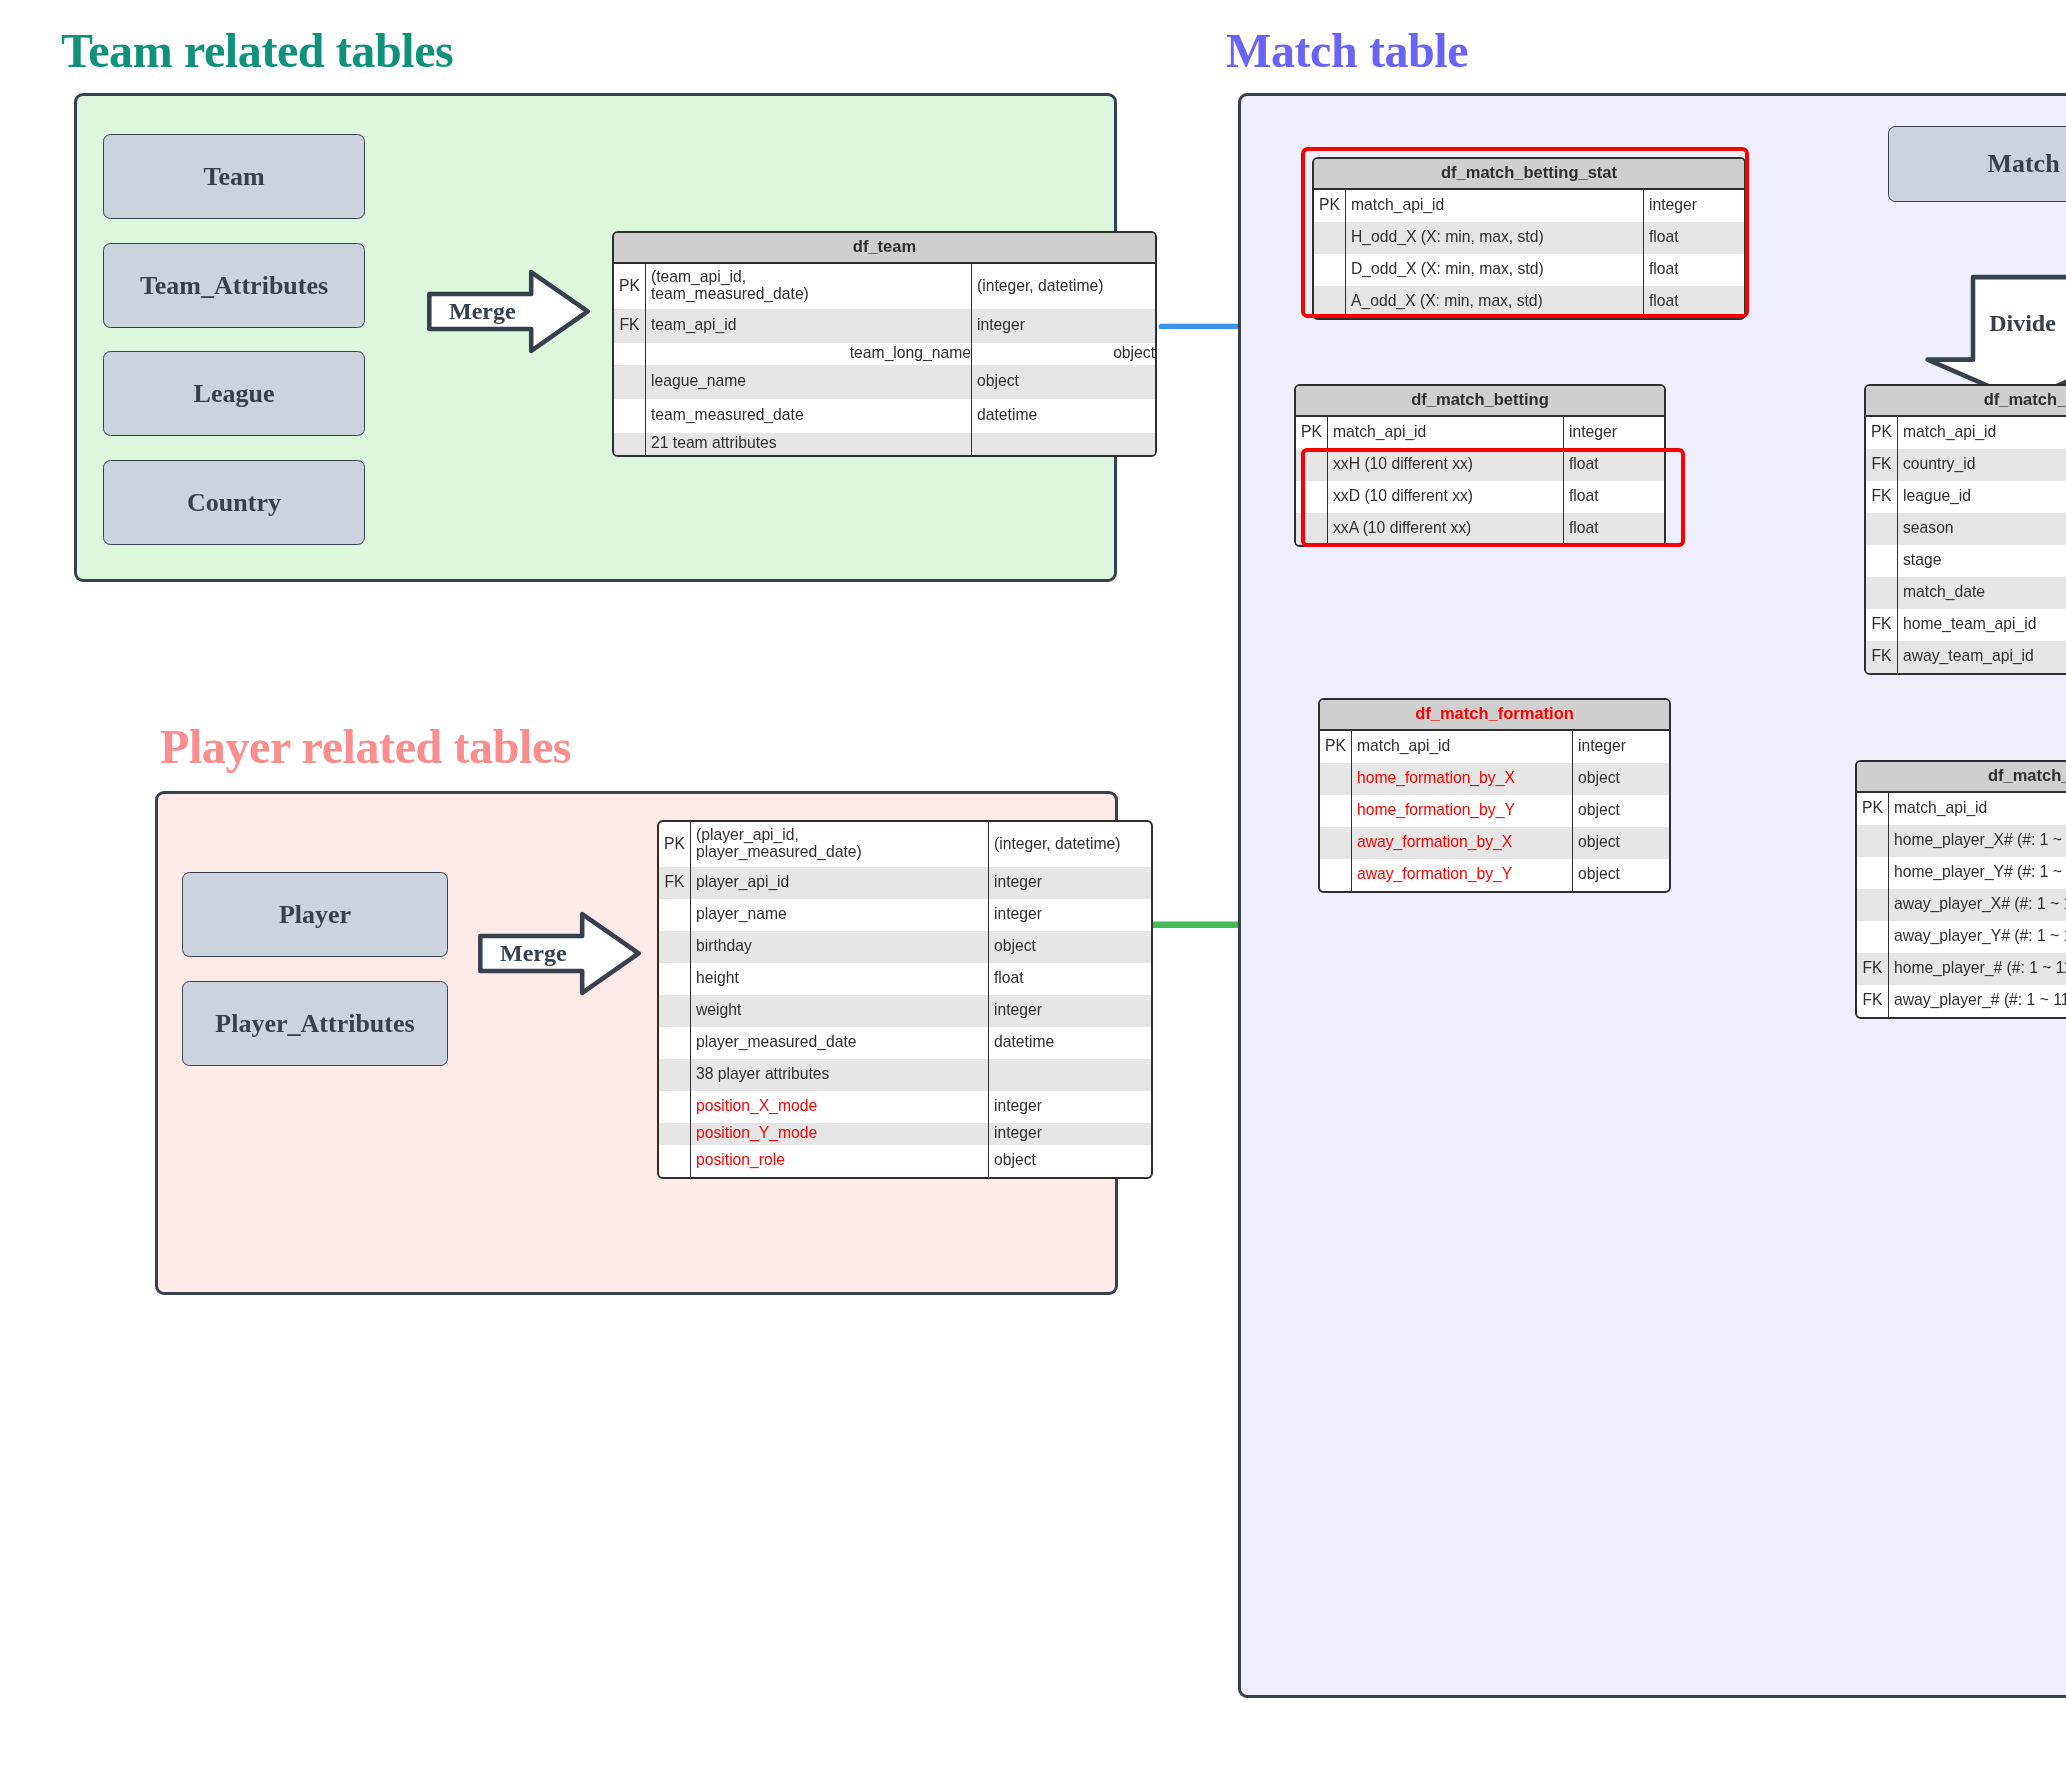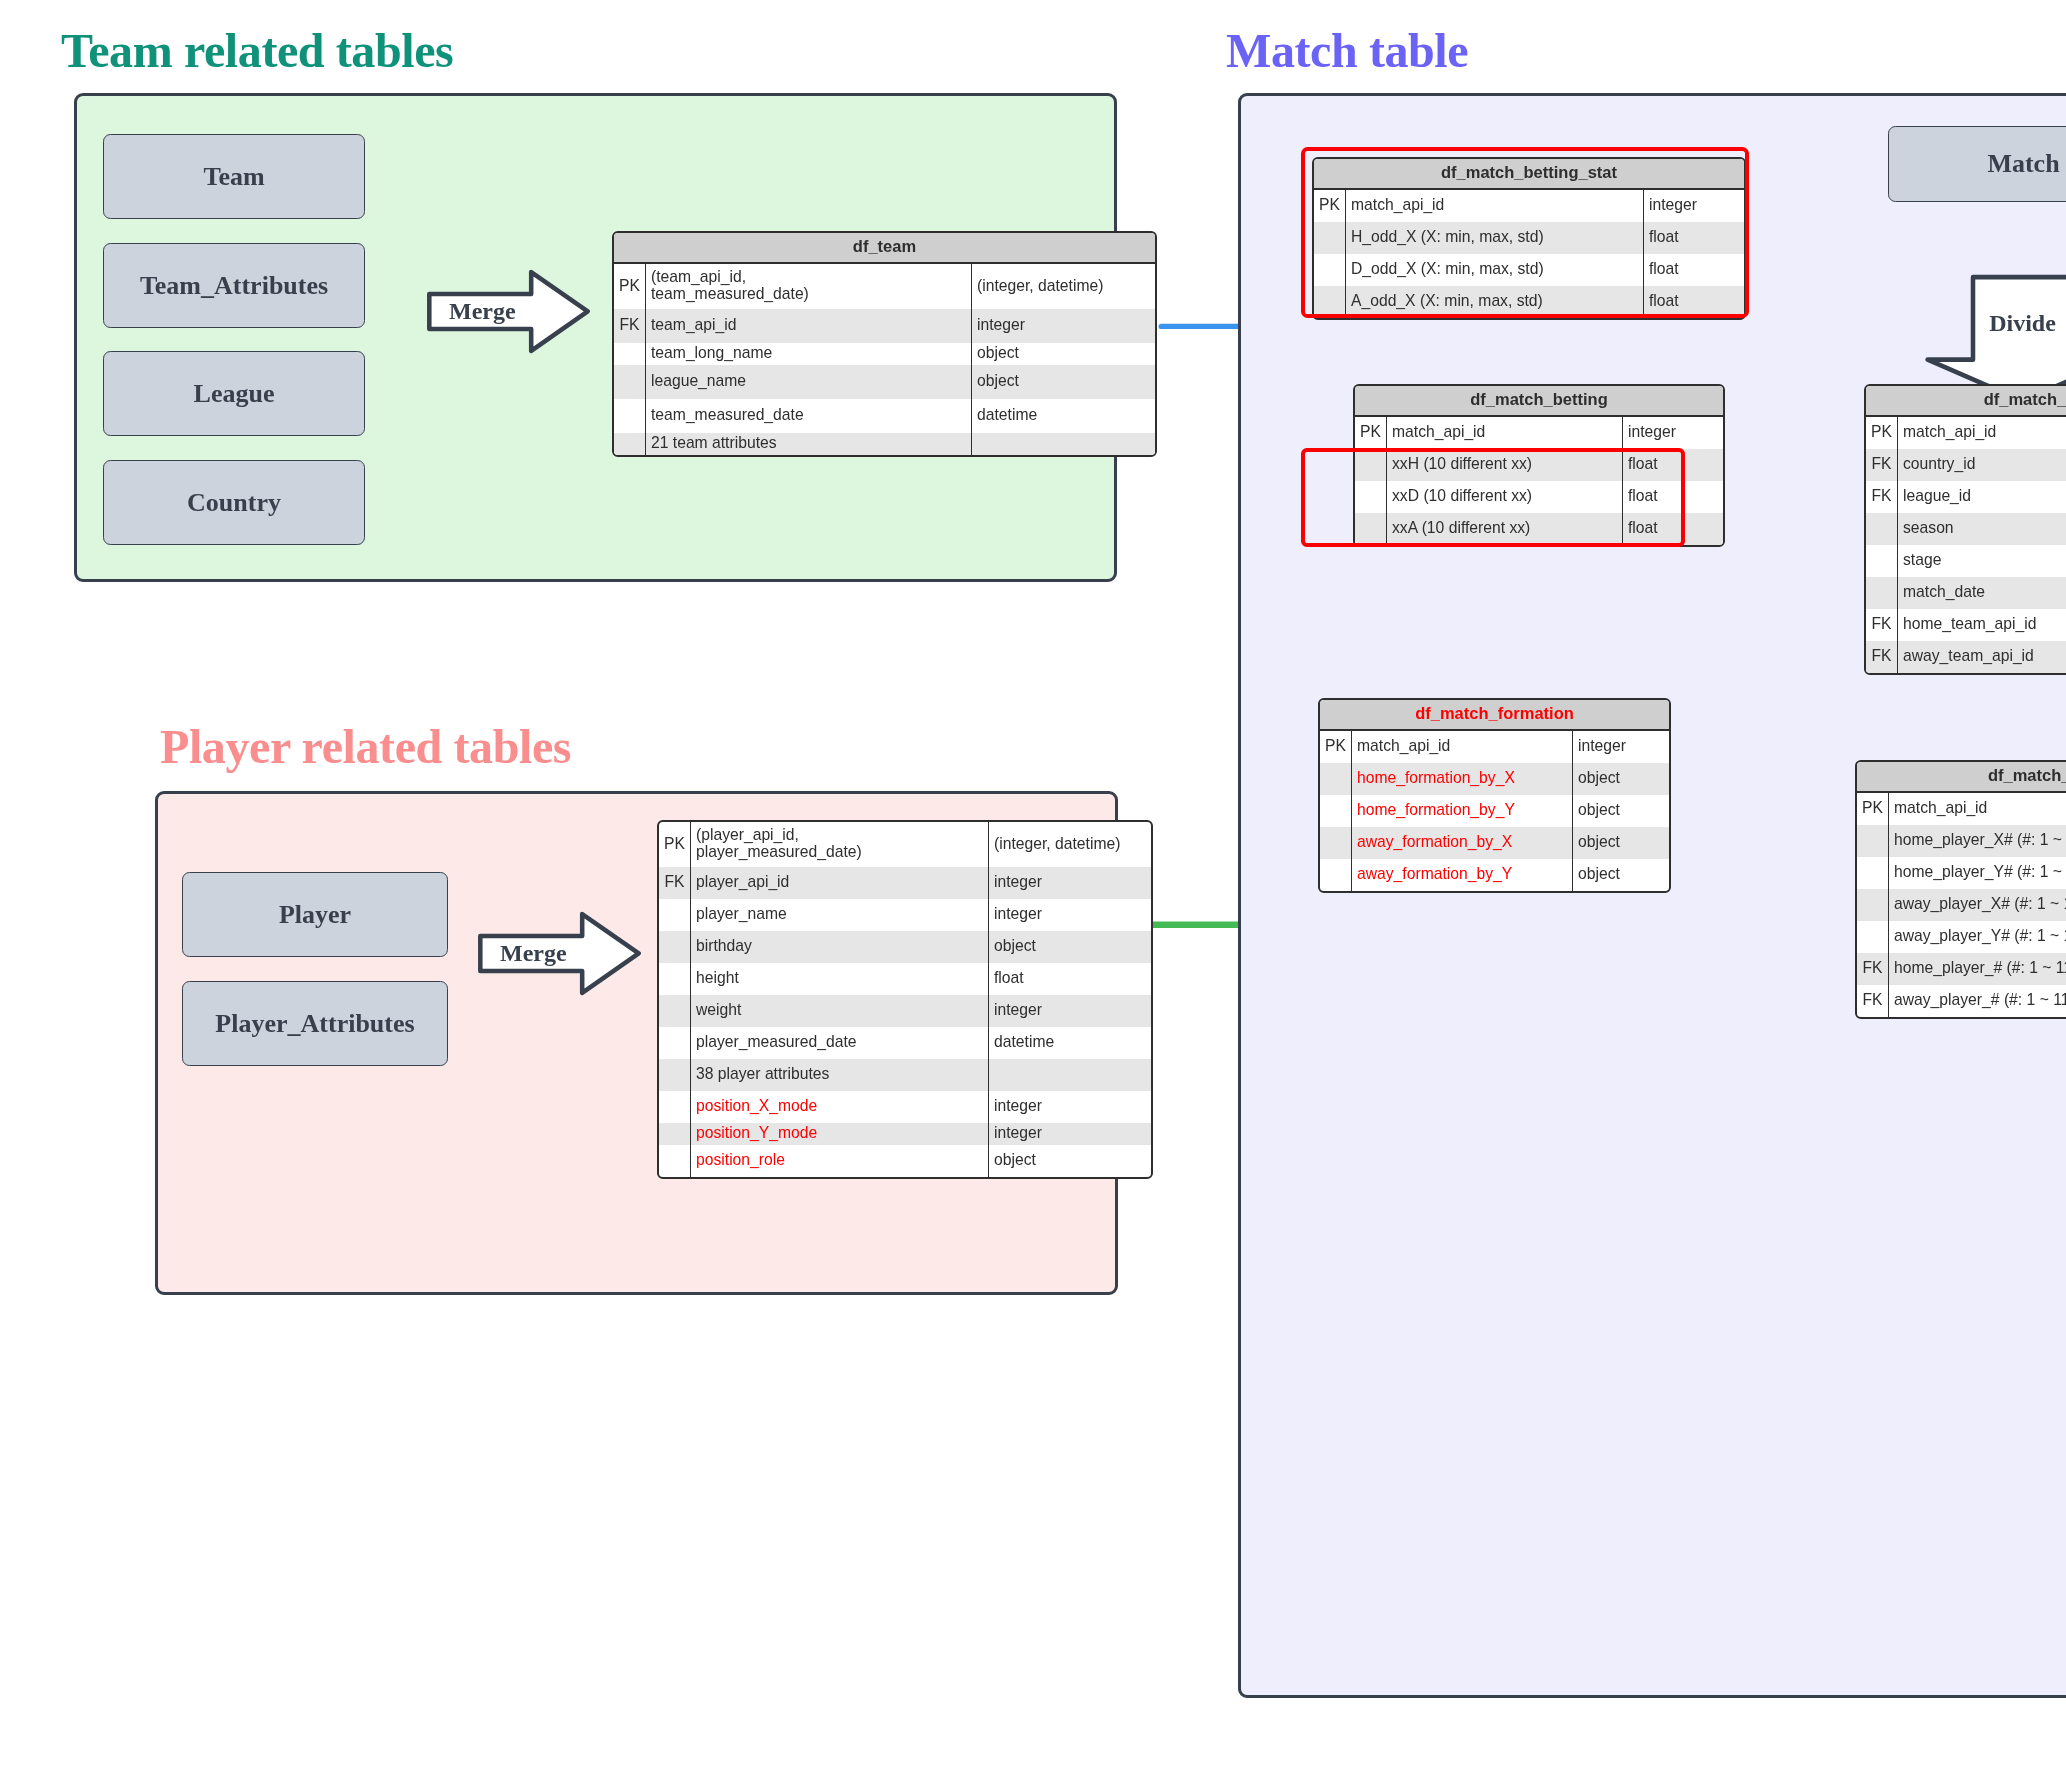--- a/index.html
+++ b/index.html
@@ -165,21 +165,21 @@
             <div class="c-name two">(team_api_id,
 team_measured_date)</div>
             <div class="c-type two" style="width: 178px;">(integer,
 datetime)</div>
           </div>
           <div class="row alt" style="height: 34px;">
             <div class="c-key" style="width: 31px;">FK</div>
             <div class="c-name">team_api_id</div>
             <div class="c-type" style="width: 178px;">integer</div>
           </div>
-          <div class="row" style="height: 17px;">
+          <div class="row" style="height: 17px; text-align: right;">
             <div class="c-key" style="width: 31px;"></div>
             <div class="c-name">team_long_name</div>
             <div class="c-type" style="width: 178px;">object</div>
           </div>
           <div class="row alt" style="height: 34px;">
             <div class="c-key" style="width: 31px;"></div>
             <div class="c-name">league_name</div>
             <div class="c-type" style="width: 178px;">object</div>
           </div>
           <div class="row" style="height: 34px;">
@@ -273,21 +273,21 @@
             <div class="c-name">D_odd_X (X: min, max, std)</div>
             <div class="c-type" style="width: 95px;">float</div>
           </div>
           <div class="row alt" style="height: 32px;">
             <div class="c-key" style="width: 31px;"></div>
             <div class="c-name">A_odd_X (X: min, max, std)</div>
             <div class="c-type" style="width: 95px;">float</div>
           </div>
         </div>
       </div>
-      <div class="ertable" style="left: 1353px; top: 384px; width: 372px;">
+      <div class="ertable" style="left: 1294px; top: 384px; width: 372px;">
         <div class="thead">df_match_betting</div>
         <div class="rows">
           <div class="row" style="height: 32px;">
             <div class="c-key" style="width: 31px;">PK</div>
             <div class="c-name">match_api_id</div>
             <div class="c-type" style="width: 95px;">integer</div>
           </div>
           <div class="row alt" style="height: 32px;">
             <div class="c-key" style="width: 31px;"></div>
             <div class="c-name">xxH (10 different xx)</div>

